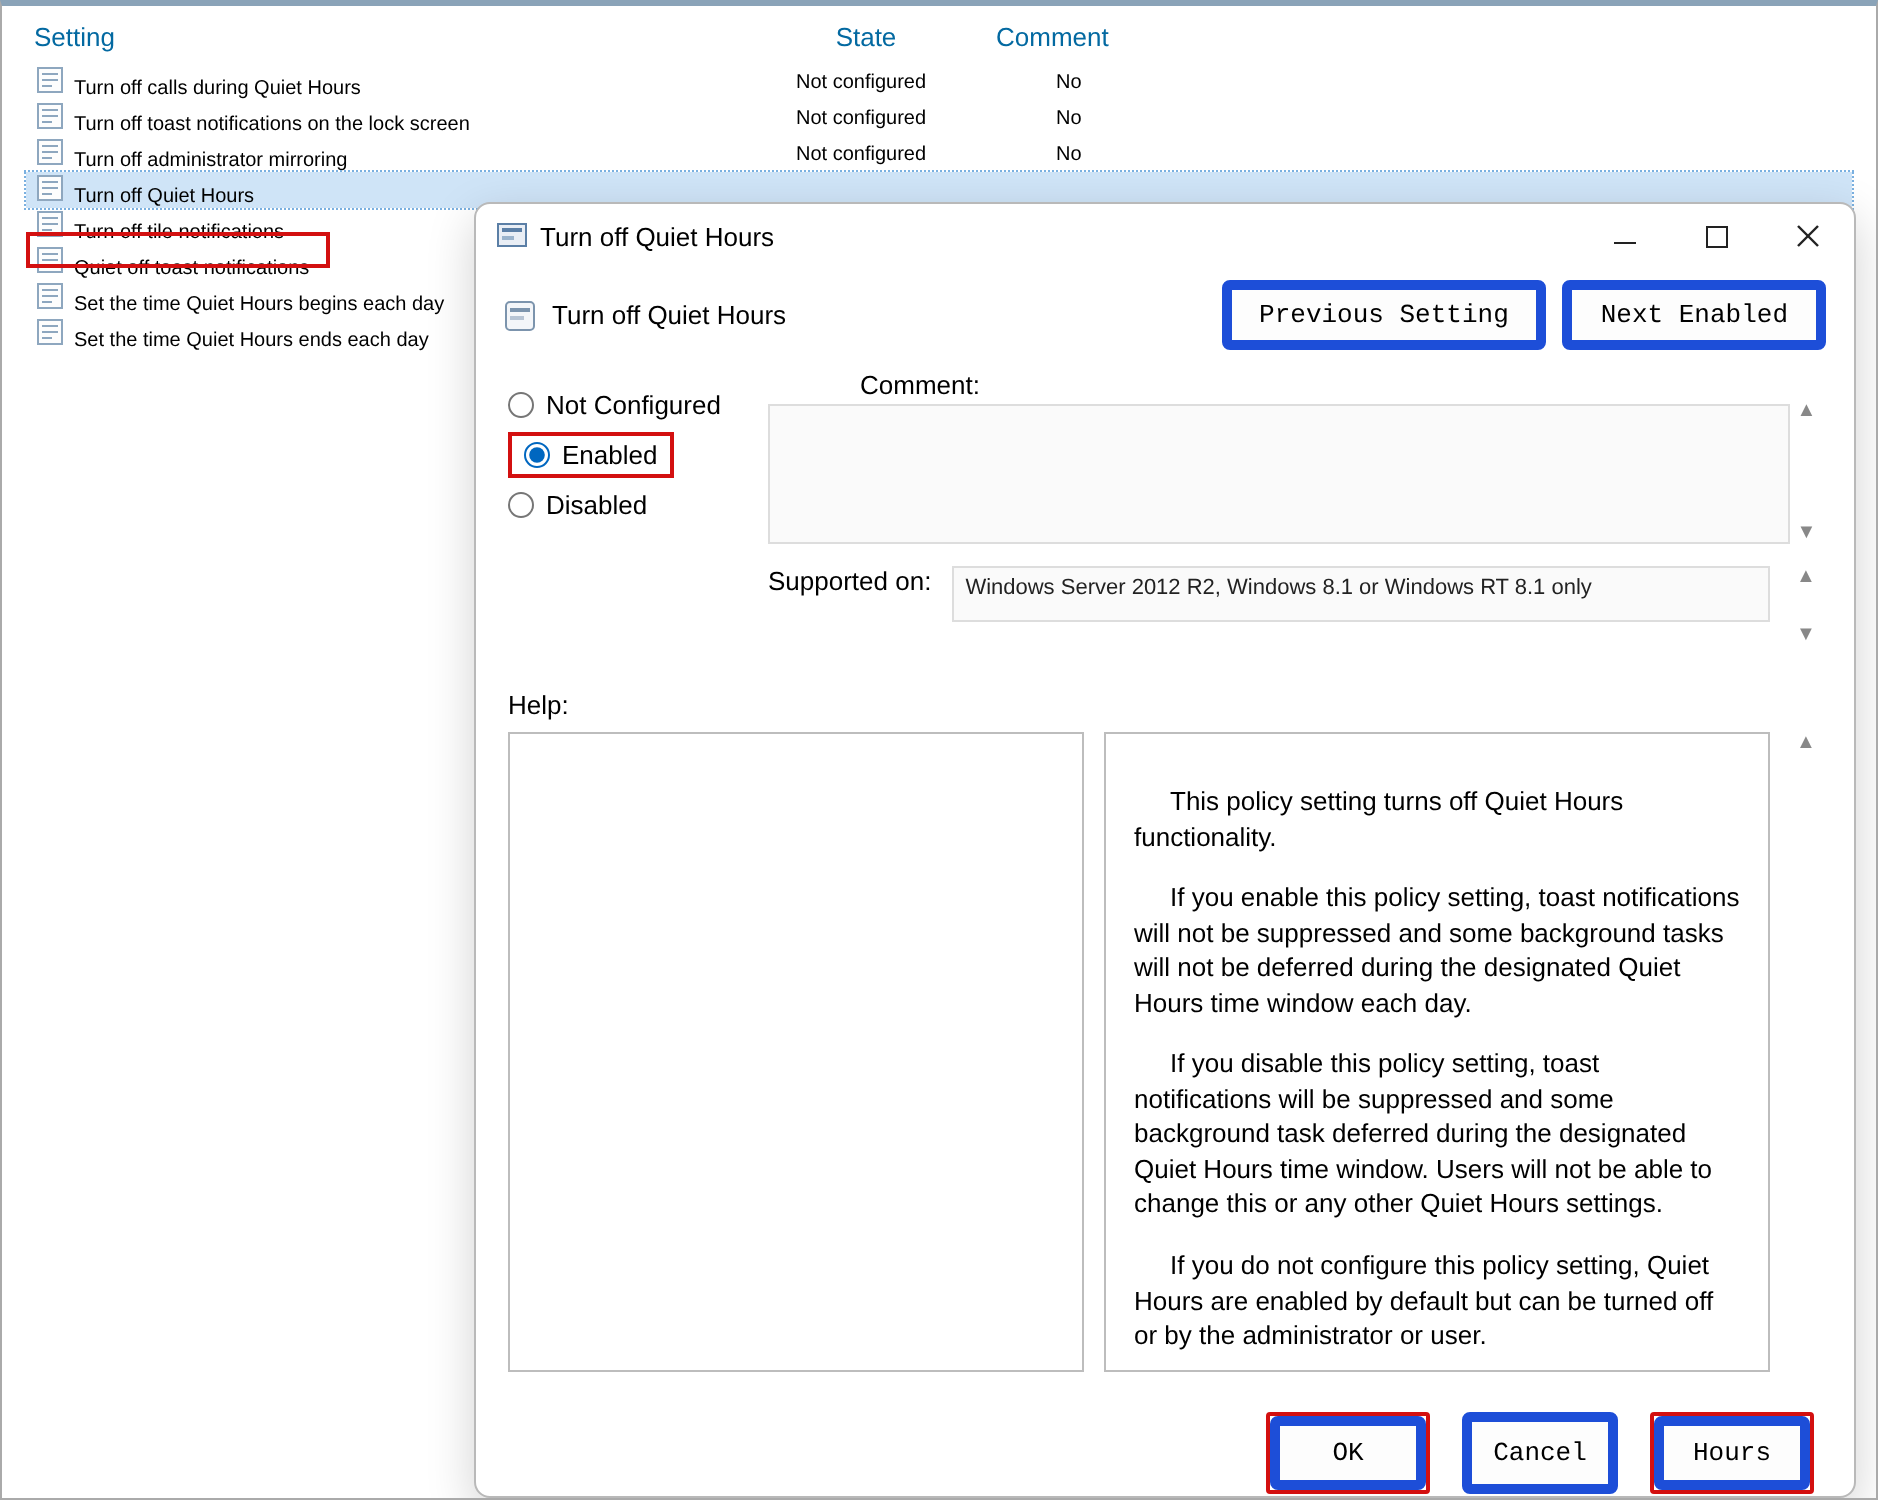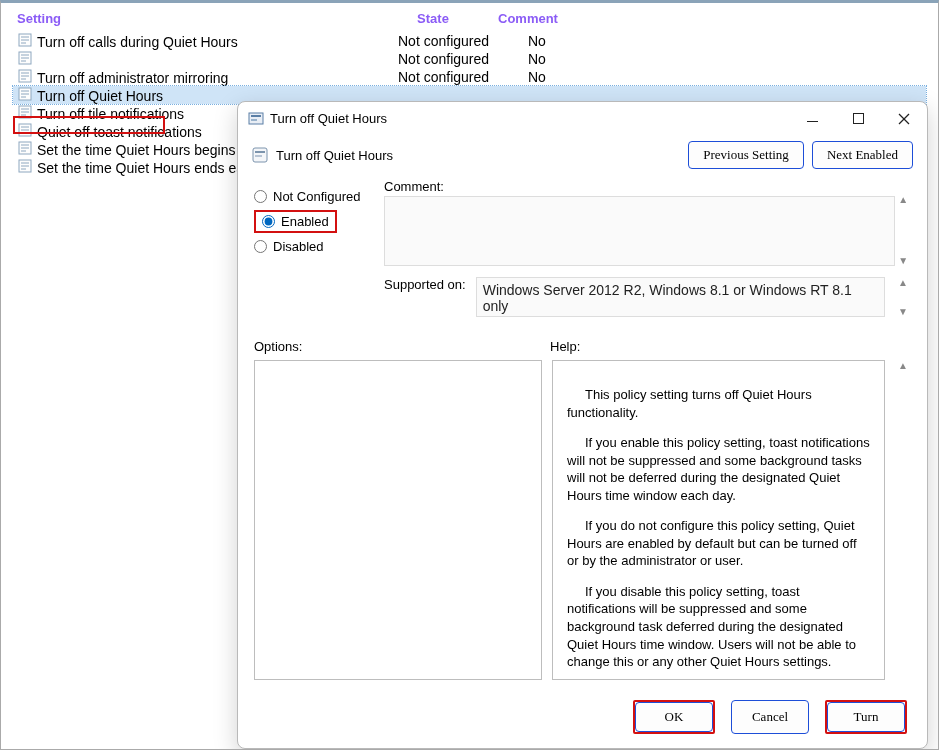--- a/index.html
+++ b/index.html
@@ -14,29 +14,29 @@
     position: relative;
     border: 1px solid #aaa;
     border-top: 3px solid #8aa3b8;
   }
   
   .grid {
     position: absolute;
     top: 0; left: 0; right: 0; bottom: 0;
     padding: 8px 12px 0 12px;
   }
-  .ghead { display: flex; font-weight: 700; color: #8b5cf6; padding-bottom: 6px; }
+  .ghead { display: flex; font-weight: 400; color: #0369a1; padding-bottom: 6px; }
   .c1 { width: 355px; padding-left: 4px; }
   .c2 { width: 130px; text-align: center; }
   .c3 { width: 170px; text-align: left; }
   .grow {
     display: flex;
     align-items: center;
     height: 18px;
-    font-size: 14px;
+    font-size: 10px;
   }
   .grow.selected { background: #cfe4f7; outline: 1px dotted #7ab0e0; }
   .grow .c2, .grow .c3 { text-align: left; padding-left: 30px; }
   .picon {
     width: 16px; height: 16px; margin-right: 4px; flex: 0 0 16px;
     display: inline-flex; align-items: center; justify-content: center;
   }
   .picon svg { width: 14px; height: 14px; }
   .red-box { border: 2px solid #d31010; }
   .red-box-row { position: absolute; left: 12px; top: 113px; width: 152px; height: 18px; pointer-events: none; }
@@ -61,25 +61,25 @@
     font-size: 13px; color: #222;
   }
   .winbtn.close svg, .winbtn.max svg, .winbtn.min span { pointer-events: none; }
 
   .subhead {
     display: flex; align-items: center; padding: 6px 14px 6px 14px; gap: 8px;
   }
   .subhead .right { margin-left: auto; display: flex; gap: 8px; }
   .btn {
     background: #fdfdfd;
-    border: 1px solid #1d4ed8;
+    border: 5px solid #1d4ed8;
     border-radius: 4px;
     padding: 5px 14px;
     font-size: 13px;
-    font-family: Liberation Serif, serif;
+    font-family: Liberation Mono, monospace;
     cursor: pointer;
   }
 
   .body {
     flex: 1; display: flex; flex-direction: column; padding: 4px 16px 12px 16px;
   }
   .cfgrow { display: flex; gap: 14px; }
   .radios { width: 116px; padding-top: 4px; }
   .radio {
     display: flex; align-items: center; gap: 6px; margin: 6px 0;
@@ -93,22 +93,22 @@
   }
   .labels-col { flex: 1; }
   .field-label { font-size: 13px; color: #000; }
   .comment-box {
     width: 100%; height: 70px; border: 1px solid #ddd; background: #fafafa;
     margin-top: 2px; resize: none; font-family: inherit; font-size: 13px;
     padding: 4px;
   }
   .supported-row { display: flex; gap: 10px; margin-top: 11px; align-items: flex-start; }
   .supported-box {
-    flex: 1; height: 40px; border: 1px solid #ddd; background: #fafafa;
-    padding: 4px 6px; font-size: 14px; color: #222;
+    flex: 1; height: 28px; border: 1px solid #ddd; background: #fafafa;
+    padding: 4px 6px; font-size: 11px; color: #222;
   }
   .vscroll {
     width: 16px; display: flex; flex-direction: column; justify-content: space-between;
     align-items: center; color: #888;
   }
   .vscroll span { font-size: 10px; }
 
   .midlabels { display: flex; margin-top: 22px; }
   .opt-lbl { width: 296px; }
   .panes { display: flex; gap: 10px; margin-top: 6px; height: 320px; }
@@ -158,21 +158,21 @@
         <div class="c3">No</div>
       </div>
       <div class="grow">
         <div class="c1"><span class="picon">
             <svg viewBox="0 0 14 14">
               <rect x="1" y="1" width="12" height="12" fill="#fdfdfd" stroke="#8ea7bf"></rect>
               <line x1="3" y1="4" x2="11" y2="4" stroke="#8ea7bf"></line>
               <line x1="3" y1="7" x2="11" y2="7" stroke="#8ea7bf"></line>
               <line x1="3" y1="10" x2="8" y2="10" stroke="#8ea7bf"></line>
             </svg>
-          </span></div>
+          </span><span>Turn off toast notifications on the lock screen</span></div>
         <div class="c2">Not configured</div>
         <div class="c3">No</div>
       </div>
       <div class="grow">
         <div class="c1"><span class="picon">
             <svg viewBox="0 0 14 14">
               <rect x="1" y="1" width="12" height="12" fill="#fdfdfd" stroke="#8ea7bf"></rect>
               <line x1="3" y1="4" x2="11" y2="4" stroke="#8ea7bf"></line>
               <line x1="3" y1="7" x2="11" y2="7" stroke="#8ea7bf"></line>
               <line x1="3" y1="10" x2="8" y2="10" stroke="#8ea7bf"></line>
@@ -299,21 +299,21 @@
             <input type="radio" name="cfg" checked="" style="">
               <span>Enabled</span>
           </label>
         </span>
         <label class="radio">
           <input type="radio" name="cfg" style="">
             <span>Disabled</span>
         </label>
       </div>
       <div class="labels-col">
-        <div style="display:flex; gap:8px; align-items:center;">
+        <div style="display:flex; gap:8px; align-items:center;margin-left:46px;">
           <div style="flex:1">
             <span class="field-label">Comment:</span>
           </div>
         </div>
         <div style="display:flex">
           <textarea class="comment-box" style=""></textarea>
           <div class="vscroll">
               <span>▲</span>
               <span>▼</span>
             </div>
@@ -323,40 +323,39 @@
           <div class="supported-box">Windows Server 2012 R2, Windows 8.1 or Windows RT 8.1 only</div>
           <div class="vscroll" style="height:40px">
               <span>▲</span>
               <span>▼</span>
             </div>
         </div>
       </div>
     </div>
 
     <div class="midlabels">
-      <span class="opt-lbl">Options:</span>
       <span>Help:</span>
     </div>
 
     <div class="panes">
       <div class="options-pane"></div>
       <div class="help-pane">
         <p style="text-indent:18px">This policy setting turns off Quiet Hours functionality.</p>
         <p style="text-indent:18px">If you enable this policy setting, toast notifications will not be suppressed and some background tasks will not be deferred during the designated Quiet Hours time window each day.</p>
+        <p style="text-indent:18px">If you disable this policy setting, toast notifications will be suppressed and some background task deferred during the designated Quiet Hours time window.  Users will not be able to change this or any other Quiet Hours settings.</p>
         <p style="text-indent:18px">If you do not configure this policy setting, Quiet Hours are enabled by default but can be turned off or by the administrator or user.</p>
-        <p style="text-indent:18px">If you disable this policy setting, toast notifications will be suppressed and some background task deferred during the designated Quiet Hours time window.  Users will not be able to change this or any other Quiet Hours settings.</p>
       </div>
       <div class="help-vscroll">
           <span>▲</span>
         </div>
     </div>
   </div>
 
   <div class="footer">
     <span class="red-btn-wrap">
       <button class="btn">OK</button>
     </span>
     <button class="btn">Cancel</button>
     <span class="red-btn-wrap">
-      <button class="btn">Turn</button>
+      <button class="btn">Hours</button>
     </span>
   </div>
 </div>
 
 </body></html>

